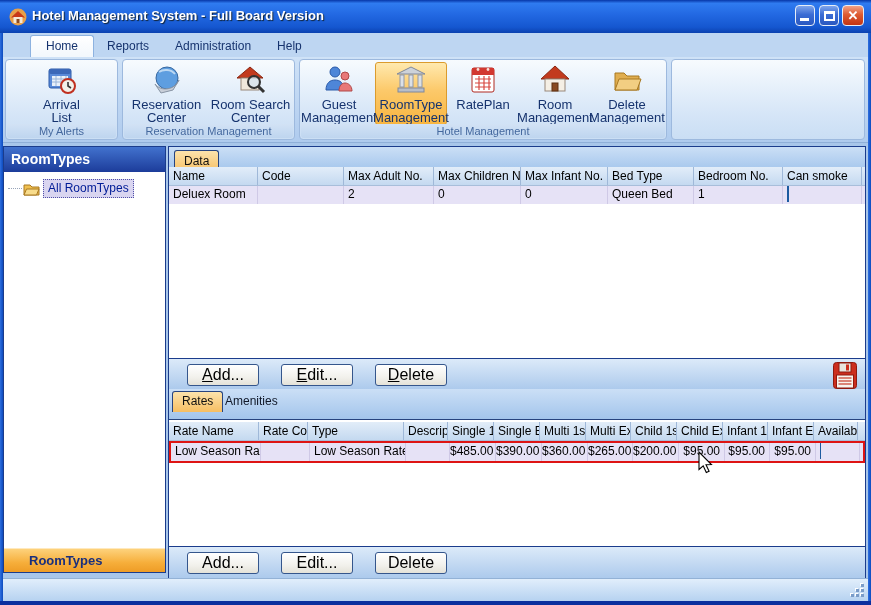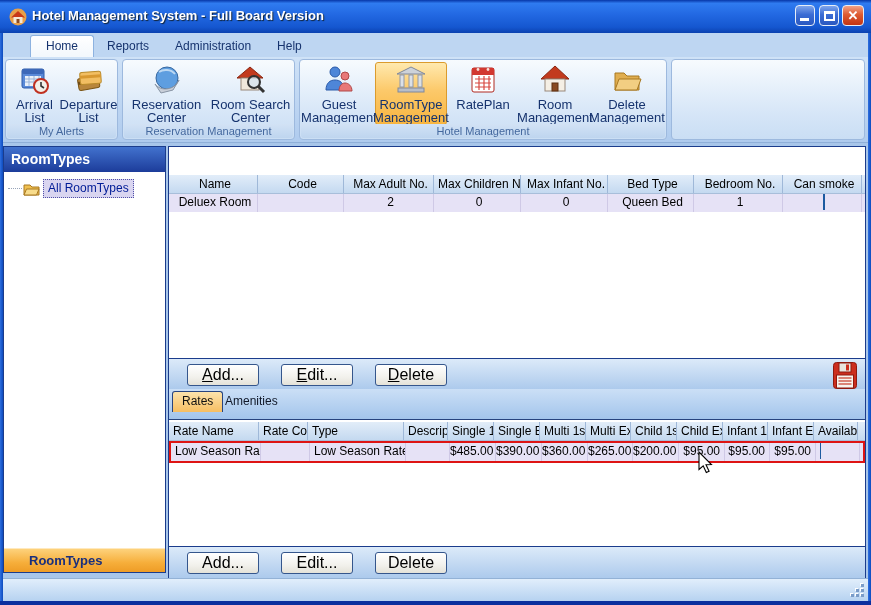--- a/index.html
+++ b/index.html
@@ -65,21 +65,21 @@
 
   
   .main { position:absolute; left:168px; top:146px; width:698px; height:432px; border:1px solid #1B3C8C; background:#fff; }
   .tabstrip { position:absolute; left:0; right:0; background:linear-gradient(#CBDFF6,#A3C5EC); }
   .strip1 { top:0; height:26px; border-bottom:2px solid #EFA858; }
   .doc-tab { position:absolute; top:3px; height:23px; background:linear-gradient(#FCE3AC,#F6BE62);
     border:1px solid #27447F; border-bottom:none; border-radius:3px 3px 0 0;
     font-size:12px; color:#101010; text-align:center; line-height:21px; padding:0 9px; }
   .tab-data { left:5px; }
   .table-area { position:absolute; left:0; right:0; background:#fff; overflow:hidden; }
-  .area1 { top:28px; height:183px;text-align:center; }
+  .area1 { top:20px; height:183px; }
   .thead { display:flex; height:19px; background:linear-gradient(#E2EDF9,#C4D9F0); border-bottom:1px solid #A8BEDA; }
   .th { border-right:1px solid #9FB8D8; padding-left:4px; font-size:12px; line-height:18px; color:#000;
     white-space:nowrap; overflow:hidden; flex:none; }
   .trow { display:flex; height:18px; background:#E6E2F6; }
   .td { border-right:1px solid #CFC9E6; padding-left:4px; font-size:12px; line-height:17px; color:#000;
     white-space:nowrap; overflow:hidden; flex:none; }
   .td.money { text-align:right; padding-right:4px; padding-left:0; }
   .dc0{width:89px}.dc1{width:86px}.dc2{width:90px}.dc3{width:87px}.dc4{width:87px}.dc5{width:86px}.dc6{width:89px}.dc7{width:79px}
   .rc0{width:90px}.rc1{width:49px}.rc2{width:96px}.rc3{width:44px}.rc4{width:46px}.rc5{width:46px}.rc6{width:46px}
   .rc7{width:45px}.rc8{width:46px}.rc9{width:46px}.rc10{width:45px}.rc11{width:46px}.rc12{width:44px}
@@ -162,33 +162,20 @@
           <svg class="ricon" viewBox="0 0 32 32">
             <rect x="3" y="5" width="22" height="19" rx="2" fill="#5A8AD8" stroke="#2C5AA8"></rect>
             <rect x="3" y="5" width="22" height="5" rx="2" fill="#3C68B8"></rect>
             <rect x="6" y="12" width="16" height="10" fill="#EAF1FA"></rect>
             <path d="M6 15h16M6 18h16M10 12v10M15 12v10M20 12v10" stroke="#9AB4D8" stroke-width="1"></path>
             <circle cx="22" cy="22" r="7" fill="#F2EFE8" stroke="#C03020" stroke-width="2"></circle>
             <path d="M22 18v4l3 2" stroke="#333" stroke-width="1.6" fill="none"></path>
           </svg>
           <div class="rlabel">Arrival List</div>
         </div>
-        <div class="ritem">
-          <svg class="ricon" viewBox="0 0 32 32">
-            <g transform="rotate(-10 16 18)">
-              <rect x="5" y="13" width="21" height="12" rx="2" fill="#B8863C" stroke="#7A5516"></rect>
-              <rect x="5" y="16" width="21" height="3" fill="#6E4A14"></rect>
-            </g>
-            <g transform="rotate(-4 16 14)">
-              <rect x="7" y="8" width="21" height="12" rx="2" fill="#F2BE62" stroke="#B98A2A"></rect>
-              <rect x="7" y="11" width="21" height="3" fill="#D89830"></rect>
-            </g>
-          </svg>
-          <div class="rlabel">Departure List</div>
-        </div>
       </div>
       <div class="rgroup-caption">My Alerts</div>
     </div>
 
     <div class="rgroup g2">
       <div class="rgroup-items">
         <div class="ritem">
           <svg class="ricon" viewBox="0 0 32 32">
             <circle cx="16" cy="14" r="11" fill="#5E9EE0" stroke="#38689F"></circle>
             <path d="M8 8c4-3 12-3 16 2" stroke="#BCD8F2" stroke-width="2" fill="none"></path>
@@ -272,20 +259,23 @@
           <path d="M1 13l2.5-6H16l-2.5 6z" fill="#F8DC8C" stroke="#A87820"></path>
         </svg>
         <span class="tree-label">All RoomTypes</span>
       </div>
     </div>
     <div class="sb-footer">RoomTypes</div>
   </div>
 
   <div class="main">
 
+    <div class="tabstrip strip1">
+      <div class="doc-tab tab-data">Data</div>
+    </div>
 
     <div class="table-area area1">
       <div class="thead">
         <div class="th dc0">Name</div>
         <div class="th dc1">Code</div>
         <div class="th dc2">Max Adult No.</div>
         <div class="th dc3">Max Children No</div>
         <div class="th dc4">Max Infant No.</div>
         <div class="th dc5">Bed Type</div>
         <div class="th dc6">Bedroom No.</div>

